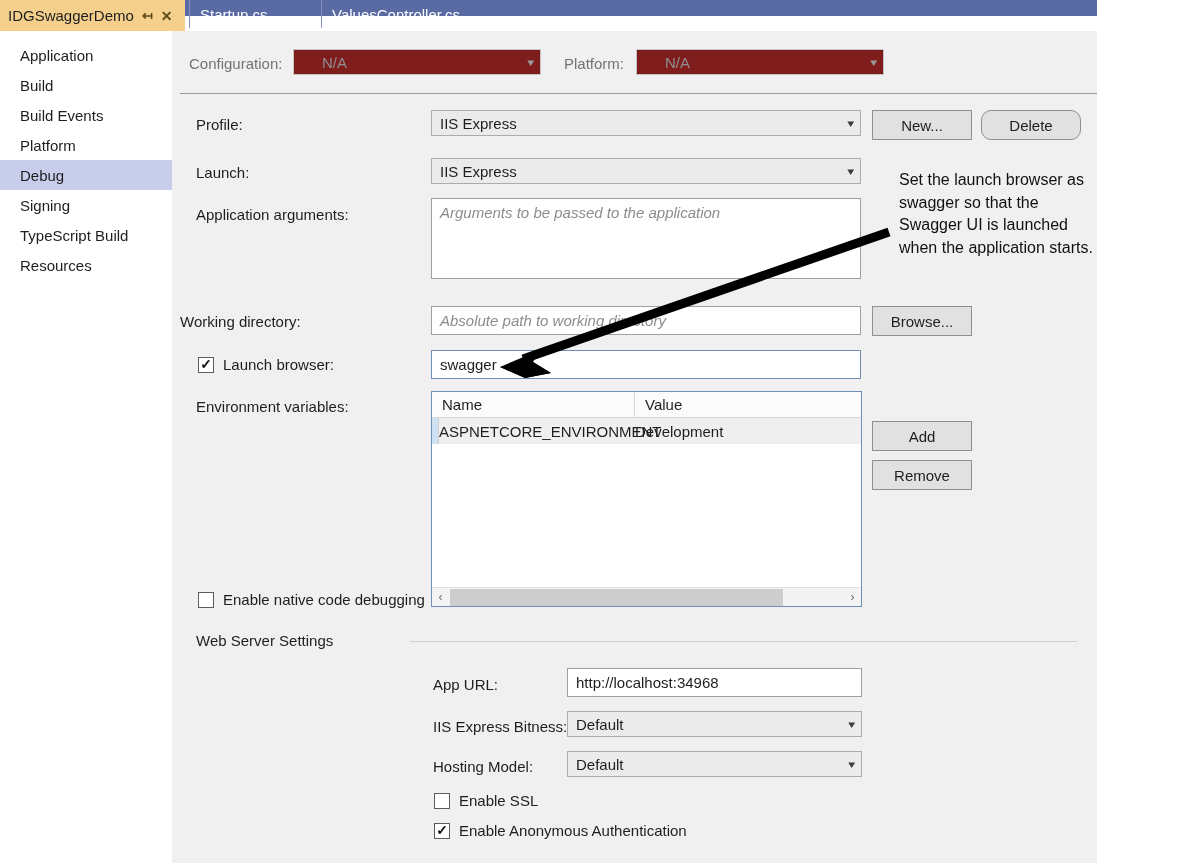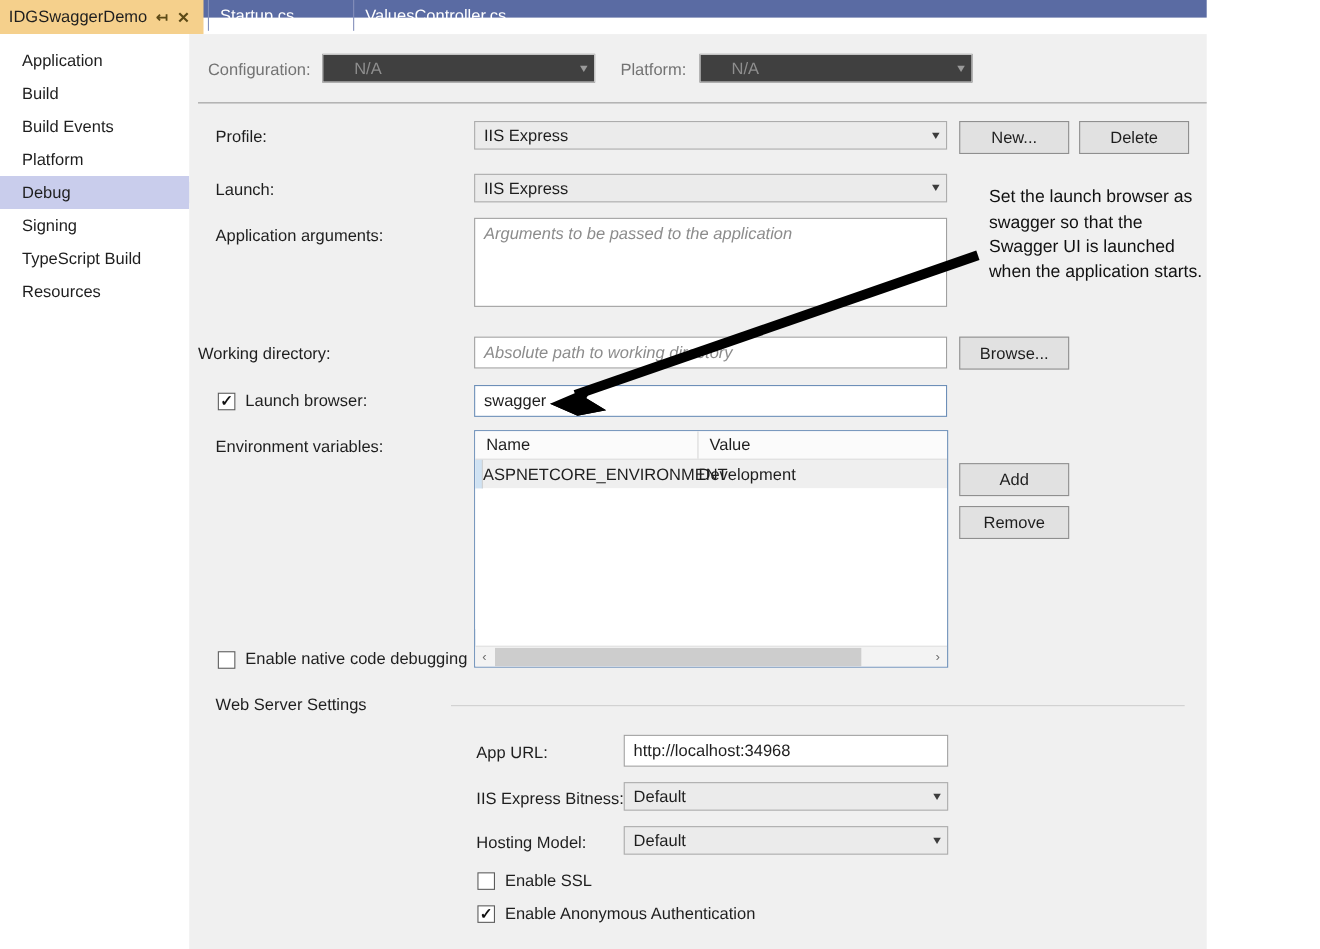--- a/index.html
+++ b/index.html
@@ -77,21 +77,21 @@
     display: flex; align-items: center;
     padding: 0 6px 0 8px;
     font-size: 15px; color: #1e1e1e;
     cursor: pointer;
   }
   .combo .cval { flex: 1; white-space: nowrap; overflow: hidden; }
   .combo .chev {
     font-size: 11px; color: #3c3c3c; margin-left: 6px;
     transform: scaleX(1.25); line-height: 1;
   }
-  .combo.disabled { background: #404040; border-color: #c4c4c4; color: #8f8f8f; padding-left: 28px; }
+  .combo.disabled { background: #7f1d1d; border-color: #c4c4c4; color: #8f8f8f; padding-left: 28px; }
   .combo.disabled .chev { color: #9a9a9a; }
 
   .textbox {
     position: absolute;
     background: #ffffff;
     border: 1px solid #a0a0a0;
     font-size: 15px; color: #1e1e1e;
     display: flex; align-items: flex-start;
     padding: 5px 8px;
     cursor: text;
@@ -222,21 +222,21 @@
     <div class="hr" style="left:8px; top:62px; width:917px;"></div>
 
     <span class="lbl" style="position:absolute; left:24px; top:85px;">Profile:</span>
     <div class="combo" style="left:259px; top:79px; width:430px;">
       <span class="cval">IIS Express</span>
       <span class="chev">▾</span>
     </div>
     <div class="btn" style="left:700px; top:79px; width:100px;">
       <span>New...</span>
     </div>
-    <div class="btn" style="left:809px; top:79px; width:100px;">
+    <div class="btn" style="left:809px; top:79px; width:100px;border-radius:10px;">
       <span>Delete</span>
     </div>
 
     <span class="lbl" style="position:absolute; left:24px; top:133px;">Launch:</span>
     <div class="combo" style="left:259px; top:127px; width:430px;">
       <span class="cval">IIS Express</span>
       <span class="chev">▾</span>
     </div>
 
     <span class="lbl" style="position:absolute; left:24px; top:175px;">Application arguments:</span>

